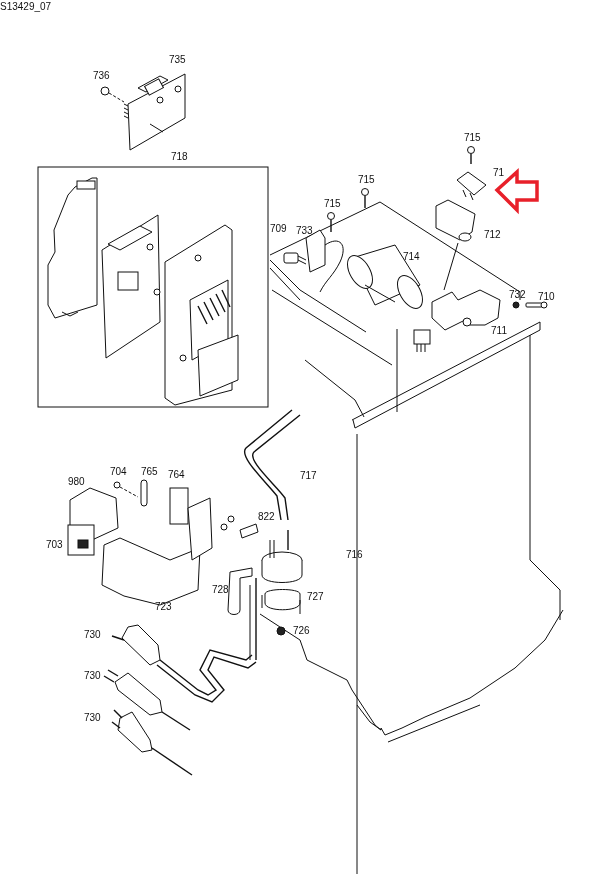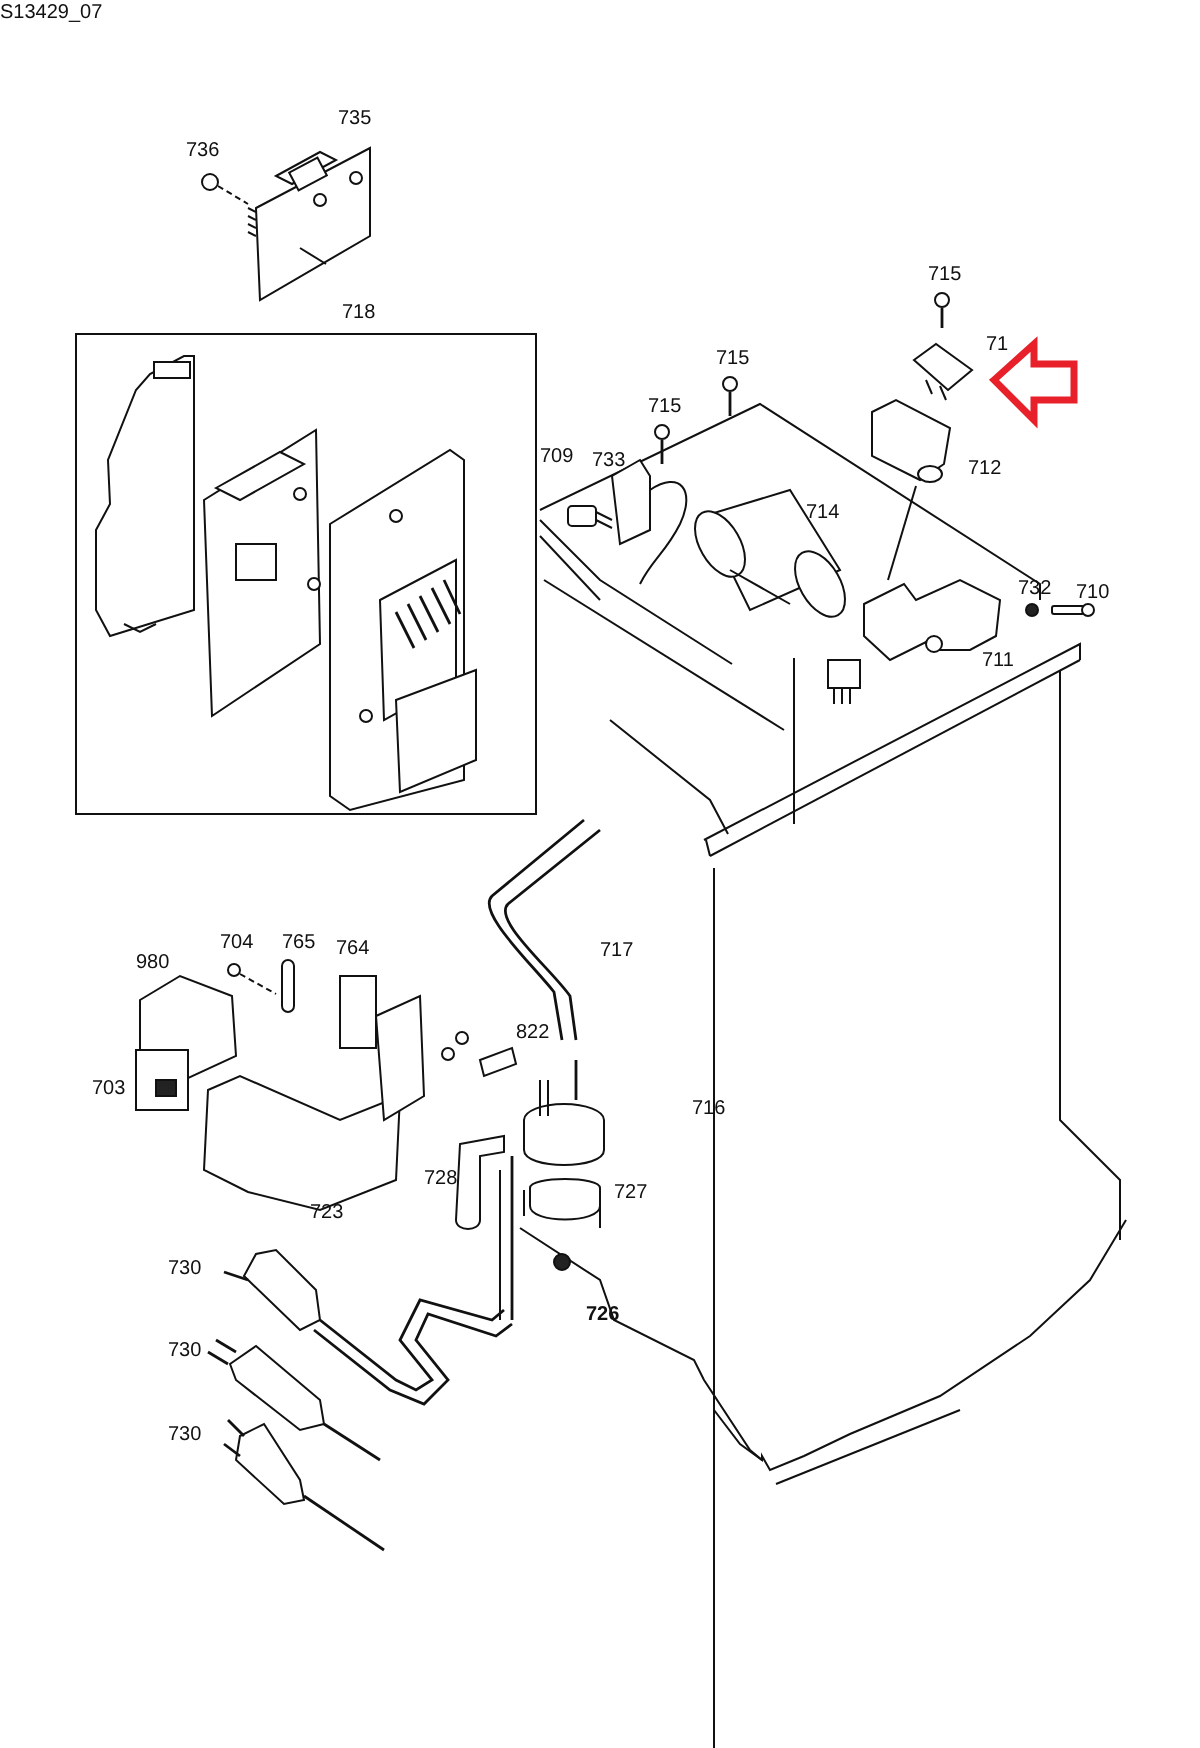--- a/index.html
+++ b/index.html
@@ -233,17 +233,17 @@
   <div class="lbl" style="left:68px;  top:477px;">980</div>
   <div class="lbl" style="left:110px; top:467px;">704</div>
   <div class="lbl" style="left:141px; top:467px;">765</div>
   <div class="lbl" style="left:168px; top:470px;">764</div>
   <div class="lbl" style="left:46px;  top:540px;">703</div>
   <div class="lbl" style="left:258px; top:512px;">822</div>
   <div class="lbl" style="left:309px; top:550px;margin-left:37px;">716</div>
   <div class="lbl" style="left:212px; top:585px;">728</div>
   <div class="lbl" style="left:307px; top:592px;">727</div>
   <div class="lbl" style="left:155px; top:602px;">723</div>
-  <div class="lbl" style="left:293px; top:653px;font-weight:bold;">726</div>
+  <div class="lbl" style="left:293px; top:626px;">726</div>
   <div class="lbl" style="left:84px;  top:630px;">730</div>
   <div class="lbl" style="left:84px;  top:671px;">730</div>
   <div class="lbl" style="left:84px;  top:713px;">730</div>
 </div>
 
 </body></html>

